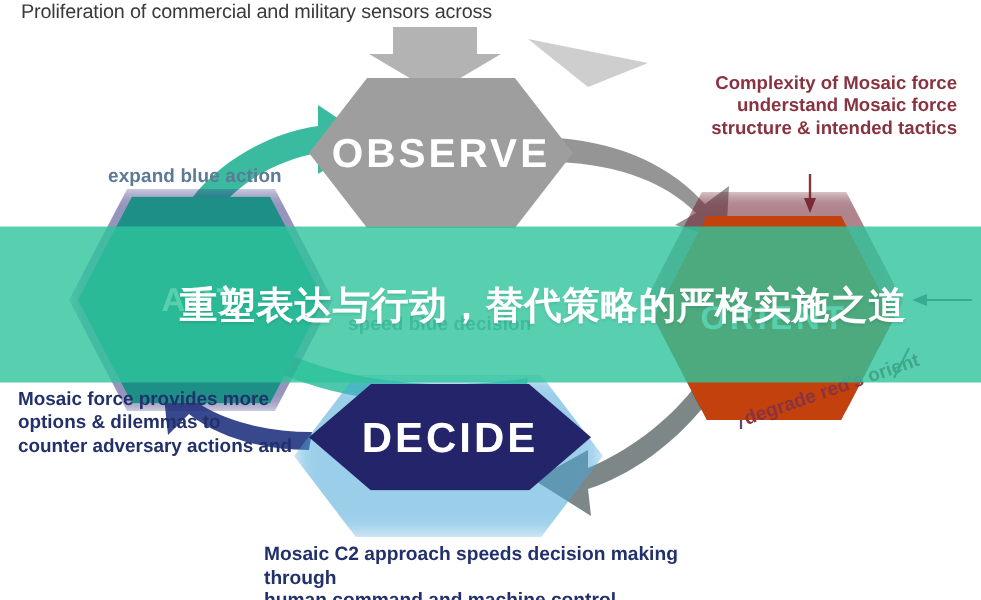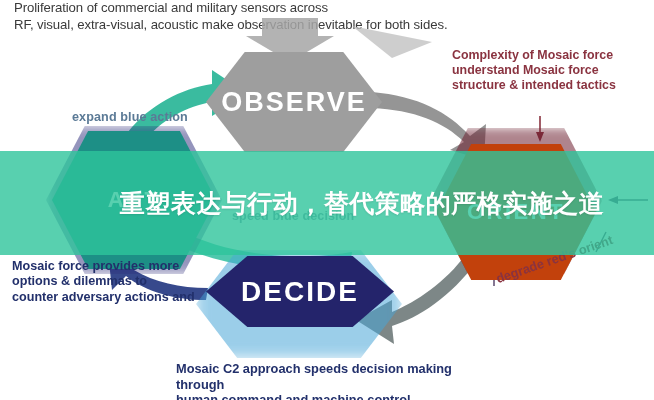--- a/index.html
+++ b/index.html
@@ -78,21 +78,21 @@
     font-size:12.6px;font-weight:bold;color:#5b7a96;
     letter-spacing:.1px;
   }
   .lbl-speed{
     position:absolute;left:232px;top:209px;
     font-size:12.6px;font-weight:bold;color:#7d93a6;
     letter-spacing:.1px;
   }
   .box-complexity{
     position:absolute;left:452px;top:48px;width:186px;
-    text-align:left;font-size:12.4px;line-height:15px;
+    text-align:right;font-size:12.4px;line-height:15px;
     font-weight:bold;color:#8a3340;
   }
   .box-mosaic-left{
     position:absolute;left:12px;top:259px;width:200px;
     font-size:12.6px;line-height:15.4px;font-weight:bold;color:#22306b;
   }
   .box-mosaic-bottom{
     position:absolute;left:176px;top:361px;width:320px;
     font-size:12.8px;line-height:15.6px;font-weight:bold;color:#22306b;
   }
@@ -117,21 +117,20 @@
     text-shadow:0 1px 2px rgba(0,0,0,.10);
   }
 </style>
 </head>
 <body>
 
 <div id="stage">
 
   <div class="top-caption">
     <div>Proliferation of commercial and military sensors across</div>
-    <div>RF, visual, extra-visual, acoustic make observation inevitable for both sides.</div>
   </div>
 
   <svg id="arrows" viewBox="0 0 654 400">
 
     <path d="M372,92 C418,96 448,112 470,136 L486,124 L484,160 L450,150 L464,142
              C444,122 414,110 372,108 Z" fill="#8f8f8f" opacity="0.95"></path>
 
     <path d="M262,18 L318,18 L318,36 L334,36 L290,62 L246,36 L262,36 Z" fill="#a6a6a6" opacity="0.85"></path>
 
     <path d="M352,26 L432,42 L392,58 Z" fill="#bdbdbd" opacity="0.75"></path>

